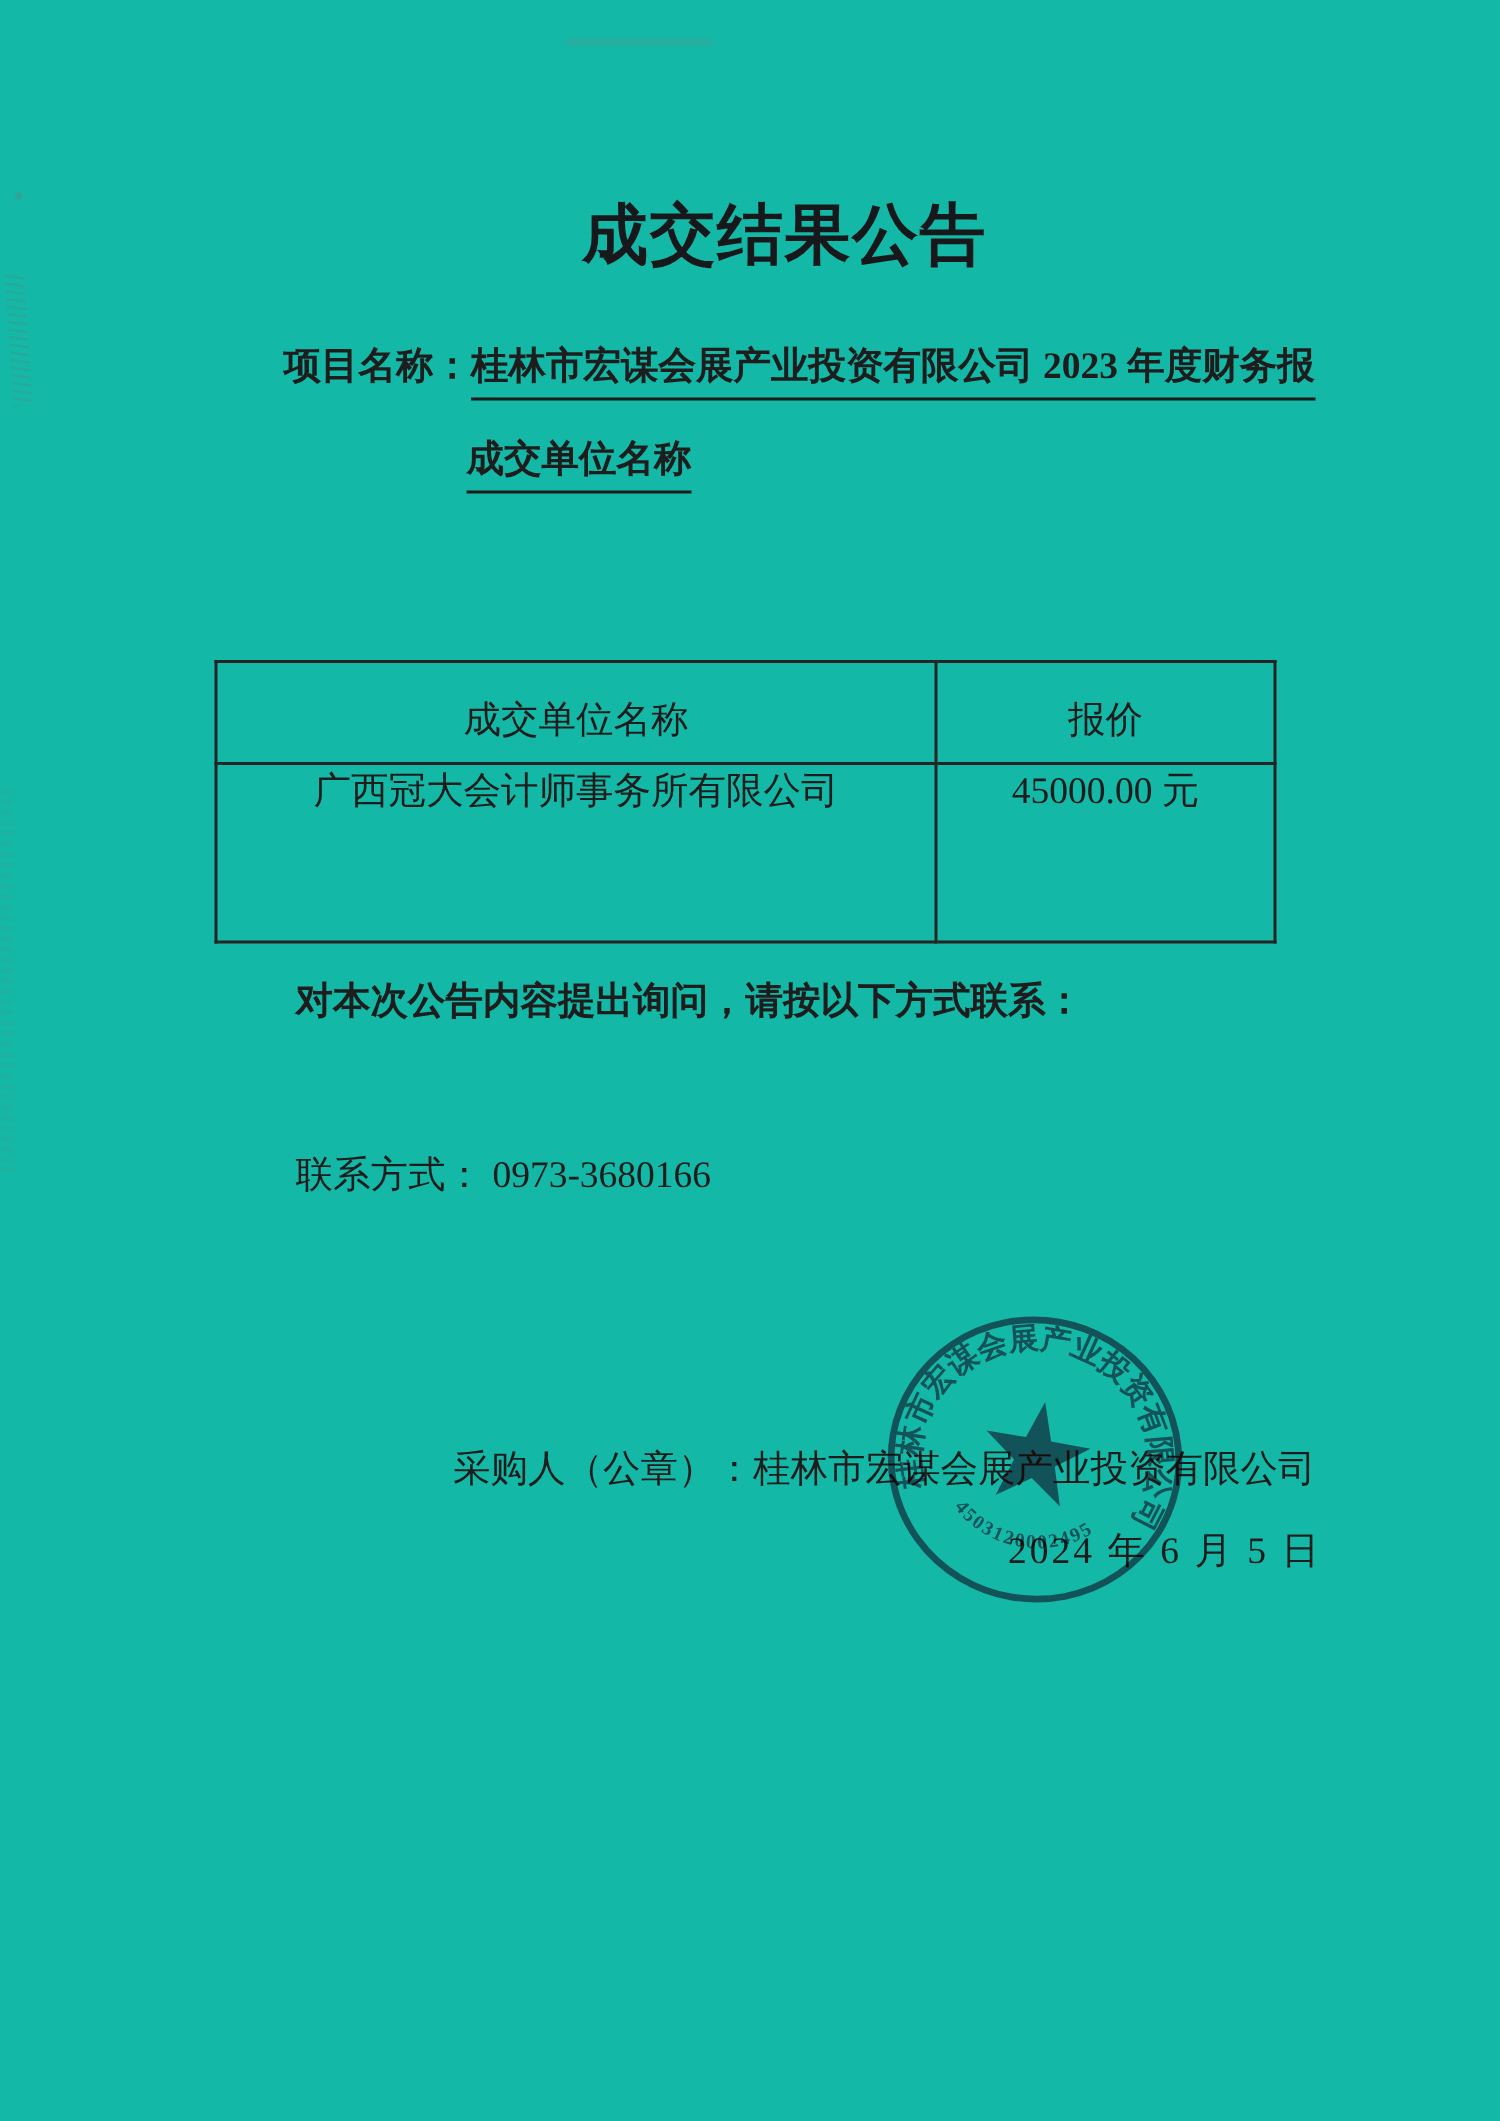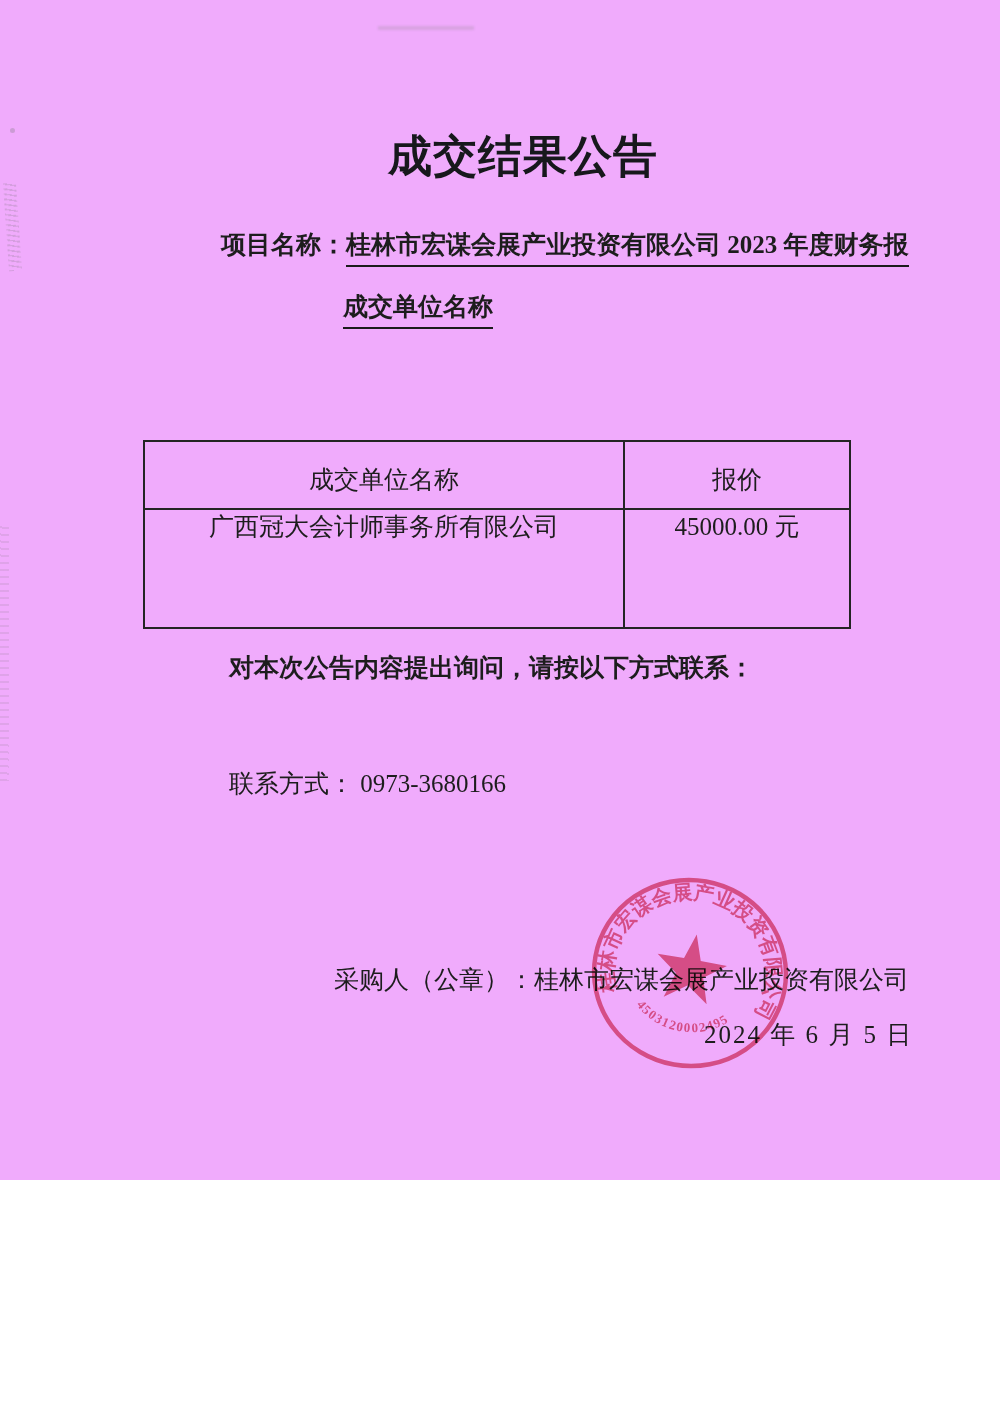--- a/index.html
+++ b/index.html
@@ -1,24 +1,24 @@
 <!DOCTYPE html>
 <html><head>
 <meta charset="utf-8">
 <style>
   html,body{margin:0;padding:0;background:#ffffff;}
   .page{
     position:relative;
-    width:1000px;height:1180px;
-    background:#f0abfc;
+    width:1000px;height:1414px;
+    background:#14b8a6;
     font-family:"Liberation Serif","DejaVu Serif",serif;
     color:#1d1d1d;
     overflow:hidden;
   }
-  .abs{position:absolute;white-space:nowrap;margin-left:32px;}
+  .abs{position:absolute;white-space:nowrap;}
   .doc-title{
     font-size:44px;font-weight:700;letter-spacing:1px;
     left:388px;top:127px;margin:0;color:#17181c;
   }
   .body-text{font-size:25px;line-height:1.2;}
   .bold{font-weight:700;}
   .underlined{
     display:inline-block;
     border-bottom:2px solid #1b1b1b;
     padding-bottom:5px;

